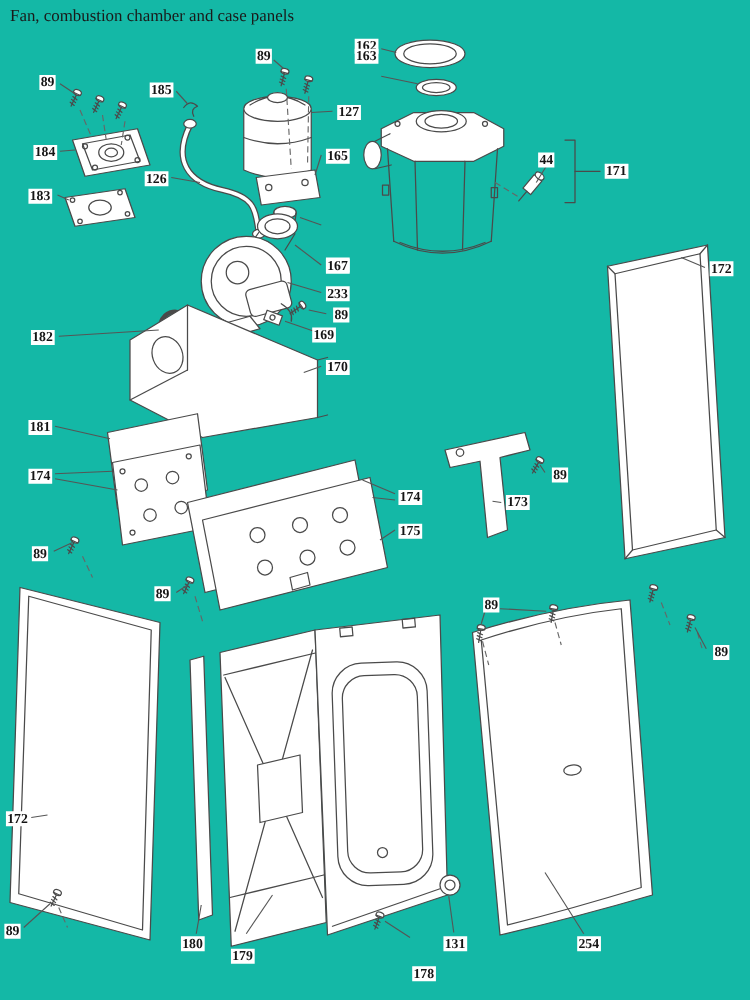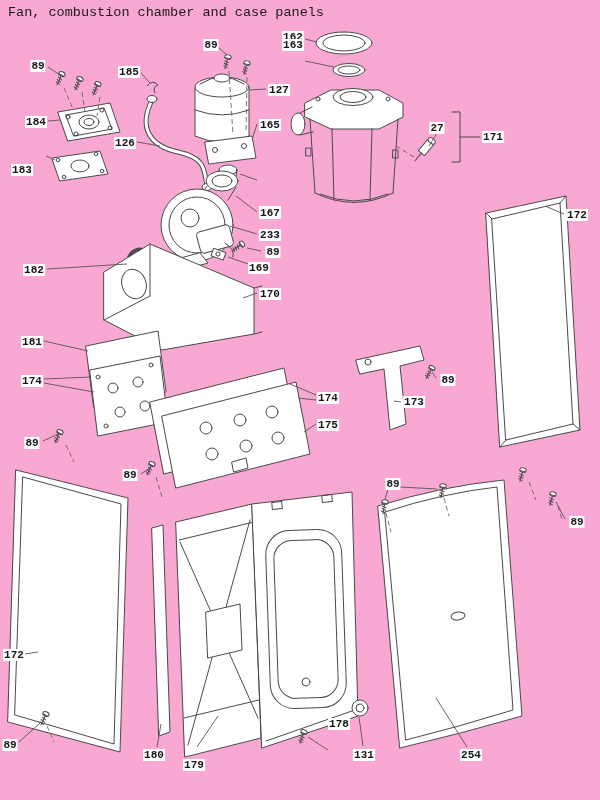--- a/index.html
+++ b/index.html
@@ -1,17 +1,17 @@
 <!DOCTYPE html>
 <html><head>
 <meta charset="utf-8">
 <style>
   html,body{margin:0;padding:0;background:#fff;}
-  .stage{position:relative;width:600px;height:800px;background:#f9a8d4;overflow:hidden;
-         font-family:Liberation Mono, monospace;}
+  .stage{position:relative;width:600px;height:800px;background:#14b8a6;overflow:hidden;
+         font-family:Liberation Serif, serif;}
   .title{position:absolute;left:8px;top:5px;font-size:13.5px;font-weight:400;color:#1a1a1a;}
   .art{position:absolute;left:0;top:0;}
   .part{stroke:#4a4a4a;fill:none;stroke-width:1;stroke-linejoin:round;stroke-linecap:round;}
   .fillw{fill:#fff;}
   .leaders{stroke:#555;stroke-width:0.9;fill:none;}
   .dashes{stroke:#666;stroke-width:0.9;fill:none;stroke-dasharray:5 3;}
   .label-layer{position:absolute;left:0;top:0;width:600px;height:800px;pointer-events:none;}
   .part-label{position:absolute;transform:translate(-50%,-50%);font-size:11px;font-weight:bold;
               color:#151515;white-space:nowrap;background:#fff;padding:0 1px;}
 </style>
@@ -294,22 +294,22 @@
   <div class="label-layer">
       <span class="part-label" style="left: 38px; top: 66px;">89</span>
       <span class="part-label" style="left: 129px; top: 72px;">185</span>
       <span class="part-label" style="left: 211px; top: 45px;">89</span>
       <span class="part-label" style="left: 293px; top: 37px;">162</span>
       <span class="part-label" style="left: 293px; top: 45px;">163</span>
       <span class="part-label" style="left: 279px; top: 90px;">127</span>
       <span class="part-label" style="left: 36px; top: 122px;">184</span>
       <span class="part-label" style="left: 125px; top: 143px;">126</span>
       <span class="part-label" style="left: 270px; top: 125px;">165</span>
-      <span class="part-label" style="left: 22px; top: 157px; margin-top: 13px;">183</span>
-      <span class="part-label" style="left: 437px; top: 128px;">27</span>
+      <span class="part-label" style="left: 32px; top: 157px;">183</span>
+      <span class="part-label" style="left: 437px; top: 128px;">44</span>
       <span class="part-label" style="left: 493px; top: 137px;">171</span>
       <span class="part-label" style="left: 270px; top: 180px; margin-top: 32px;">166</span>
       <span class="part-label" style="left: 270px; top: 213px;">167</span>
       <span class="part-label" style="left: 270px; top: 235px;">233</span>
       <span class="part-label" style="left: 273px; top: 252px;">89</span>
       <span class="part-label" style="left: 259px; top: 268px;">169</span>
       <span class="part-label" style="left: 34px; top: 270px;">182</span>
       <span class="part-label" style="left: 270px; top: 294px;">170</span>
       <span class="part-label" style="left: 577px; top: 215px;">172</span>
       <span class="part-label" style="left: 32px; top: 342px;">181</span>
@@ -319,17 +319,17 @@
       <span class="part-label" style="left: 328px; top: 398px;">174</span>
       <span class="part-label" style="left: 328px; top: 425px;">175</span>
       <span class="part-label" style="left: 32px; top: 443px;">89</span>
       <span class="part-label" style="left: 130px; top: 475px;">89</span>
       <span class="part-label" style="left: 393px; top: 484px;">89</span>
       <span class="part-label" style="left: 577px; top: 522px;">89</span>
       <span class="part-label" style="left: 14px; top: 655px;">172</span>
       <span class="part-label" style="left: 10px; top: 745px;">89</span>
       <span class="part-label" style="left: 154px; top: 755px;">180</span>
       <span class="part-label" style="left: 194px; top: 765px;">179</span>
-      <span class="part-label" style="left: 339px; top: 724px; text-align: center;">178</span>
+      <span class="part-label" style="left: 339px; top: 779px; text-align: center;">178</span>
       <span class="part-label" style="left: 364px; top: 755px;">131</span>
       <span class="part-label" style="left: 471px; top: 755px;">254</span>
     </div>
 </div>
 
 </body></html>

